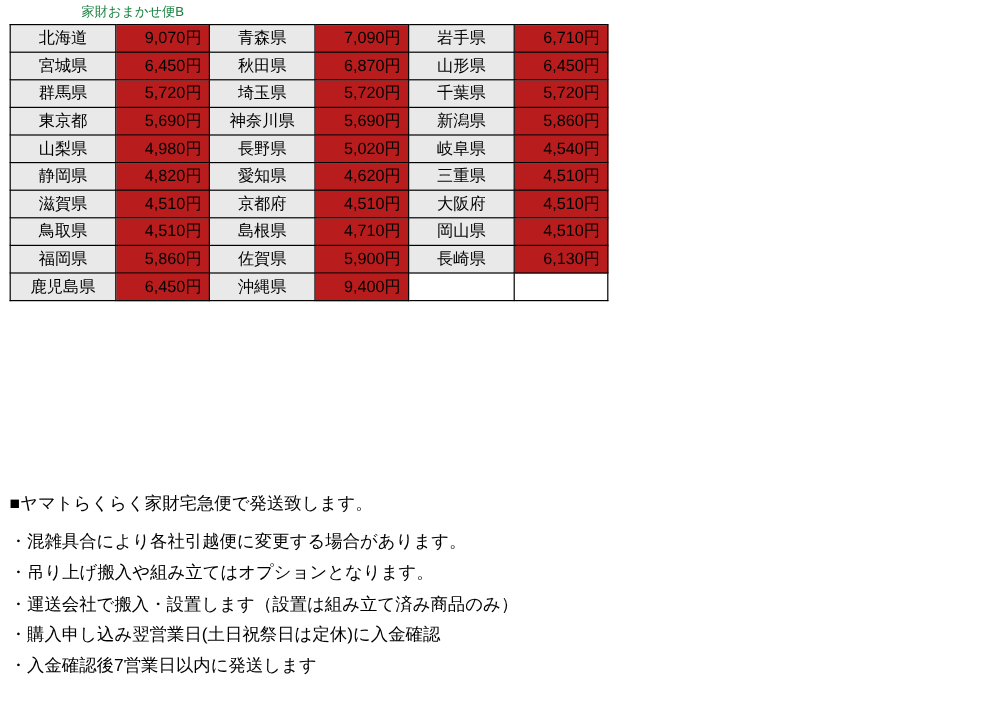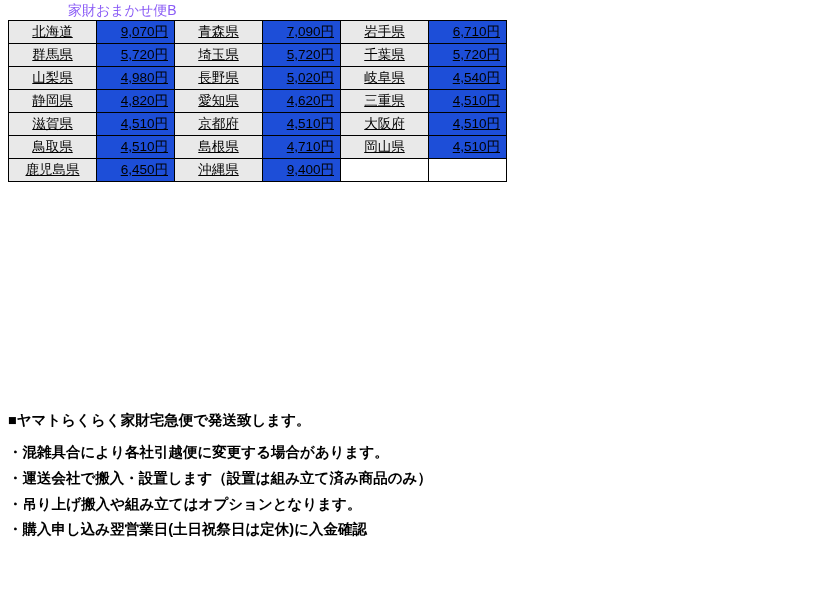--- a/index.html
+++ b/index.html
@@ -17,71 +17,70 @@
   }
   .page {
     position: relative;
     width: 822px;
     height: 595px;
   }
   .title {
     position: absolute;
     left: 68px;
     top: 2px;
-    font-size: 14px;
-    color: #8b5cf6;
+    font-size: 11px;
+    color: #15803d;
     font-weight: normal;
     letter-spacing: 0px;
     white-space: nowrap;
   }
   table.fee-table {
     position: absolute;
     left: 8px;
     top: 20px;
     border-collapse: collapse;
     table-layout: fixed;
     width: 444px;
-    text-decoration: underline;
   }
   table.fee-table td {
     border: 1px solid #000000;
     height: 23px;
     font-size: 13.5px;
     padding: 0 6px;
     box-sizing: border-box;
   }
   td.pref {
     width: 88px;
     text-align: center;
     background: #e9e9e9;
     font-weight: normal;
   }
   td.fee {
     width: 78px;
     text-align: right;
-    background: #1d4ed8;
+    background: #b91c1c;
   }
   td.empty-cell {
     background: #ffffff;
   }
   .notes {
     position: absolute;
     left: 8px;
     top: 412px;
     width: 800px;
   }
   .note-head {
     font-size: 14.5px;
-    font-weight: bold;
+    font-weight: normal;
     margin: 0 0 14px 0;
     line-height: 1.2;
   }
   .note-line {
     font-size: 14.5px;
-    font-weight: bold;
+    font-weight: normal;
     margin: 0 0 6px 0;
     line-height: 1.35;
     white-space: nowrap;
   }
 </style>
 </head>
 <body>
 
 <div class="page">
 
@@ -91,26 +90,42 @@
     <tbody>
       <tr>
         <td class="pref">北海道</td>
         <td class="fee">9,070円</td>
         <td class="pref">青森県</td>
         <td class="fee">7,090円</td>
         <td class="pref">岩手県</td>
         <td class="fee">6,710円</td>
       </tr>
       <tr>
+        <td class="pref">宮城県</td>
+        <td class="fee">6,450円</td>
+        <td class="pref">秋田県</td>
+        <td class="fee">6,870円</td>
+        <td class="pref">山形県</td>
+        <td class="fee">6,450円</td>
+      </tr>
+      <tr>
         <td class="pref">群馬県</td>
         <td class="fee">5,720円</td>
         <td class="pref">埼玉県</td>
         <td class="fee">5,720円</td>
         <td class="pref">千葉県</td>
         <td class="fee">5,720円</td>
+      </tr>
+      <tr>
+        <td class="pref">東京都</td>
+        <td class="fee">5,690円</td>
+        <td class="pref">神奈川県</td>
+        <td class="fee">5,690円</td>
+        <td class="pref">新潟県</td>
+        <td class="fee">5,860円</td>
       </tr>
       <tr>
         <td class="pref">山梨県</td>
         <td class="fee">4,980円</td>
         <td class="pref">長野県</td>
         <td class="fee">5,020円</td>
         <td class="pref">岐阜県</td>
         <td class="fee">4,540円</td>
       </tr>
       <tr>
@@ -131,32 +146,41 @@
       </tr>
       <tr>
         <td class="pref">鳥取県</td>
         <td class="fee">4,510円</td>
         <td class="pref">島根県</td>
         <td class="fee">4,710円</td>
         <td class="pref">岡山県</td>
         <td class="fee">4,510円</td>
       </tr>
       <tr>
+        <td class="pref">福岡県</td>
+        <td class="fee">5,860円</td>
+        <td class="pref">佐賀県</td>
+        <td class="fee">5,900円</td>
+        <td class="pref">長崎県</td>
+        <td class="fee">6,130円</td>
+      </tr>
+      <tr>
         <td class="pref">鹿児島県</td>
         <td class="fee">6,450円</td>
         <td class="pref">沖縄県</td>
         <td class="fee">9,400円</td>
         <td class="pref empty-cell"></td>
         <td class="fee empty-cell"></td>
       </tr>
     </tbody>
   </table>
 
   <div class="notes">
     <p class="note-head">■ヤマトらくらく家財宅急便で発送致します。</p>
     <p class="note-line">・混雑具合により各社引越便に変更する場合があります。</p>
+    <p class="note-line">・吊り上げ搬入や組み立てはオプションとなります。</p>
     <p class="note-line">・運送会社で搬入・設置します（設置は組み立て済み商品のみ）</p>
-    <p class="note-line">・吊り上げ搬入や組み立てはオプションとなります。</p>
     <p class="note-line">・購入申し込み翌営業日(土日祝祭日は定休)に入金確認</p>
+    <p class="note-line">・入金確認後7営業日以内に発送します</p>
 
   </div>
 
 </div>
 
 </body></html>

